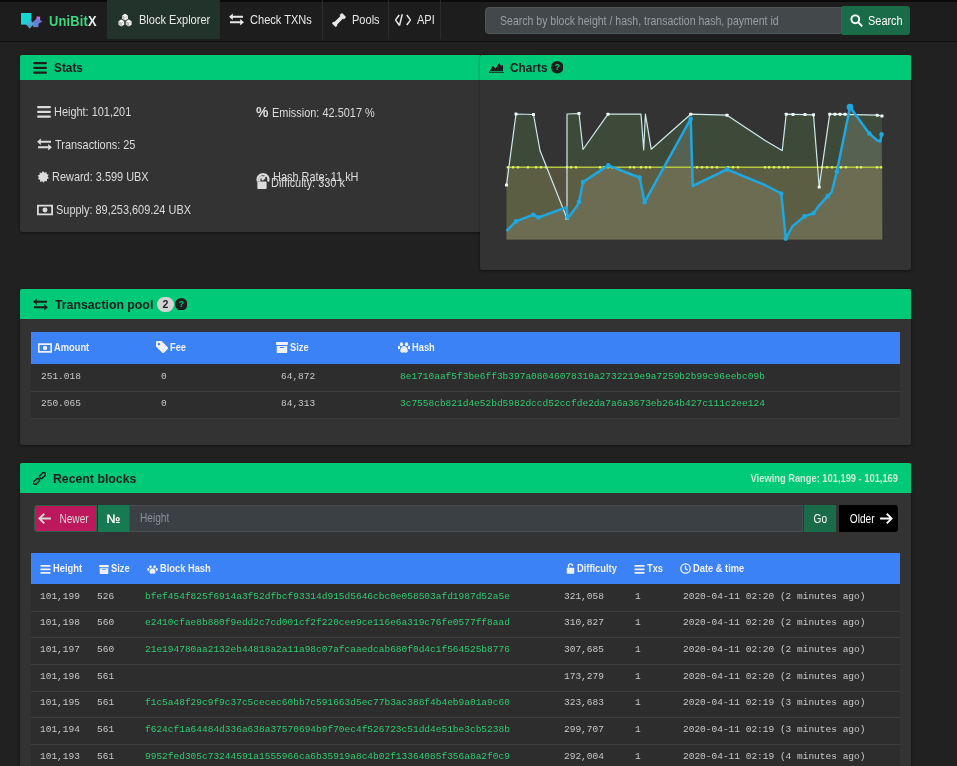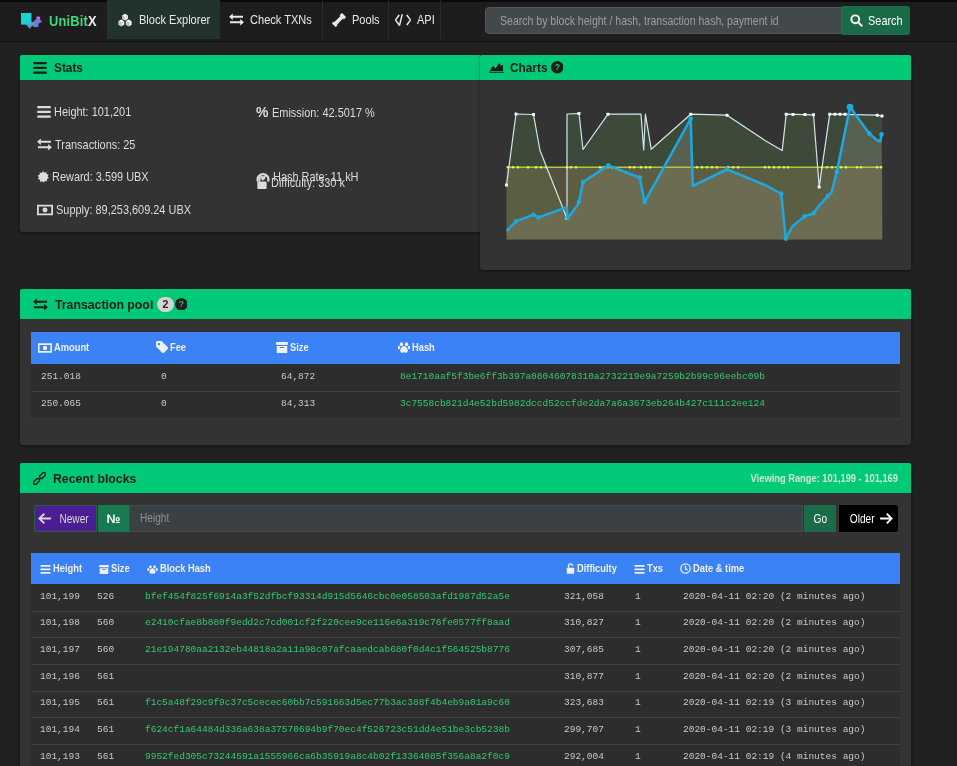--- a/index.html
+++ b/index.html
@@ -306,21 +306,21 @@
     <svg class="i" width="13" height="13" viewBox="0 0 16 16" fill="none" stroke="#1d1d1d" stroke-width="1.8">
       <g transform="rotate(-45 8 8)">
         <rect x="-1.6" y="5.9" width="8.6" height="4.2" rx="2.1"></rect>
         <rect x="9" y="5.9" width="8.6" height="4.2" rx="2.1"></rect>
       </g>
     </svg>
     <span class="lbl t">Recent blocks</span>
     <span class="tr" style="margin-left:auto; font-size:11.5px; color:#cfe9d9;">Viewing Range: 101,199 - 101,169</span>
   </div>
 
-  <div style="position:absolute; left:14px; top:42px; width:63px; height:27px; background:#4c1d95; border:1px solid #2d5f47; border-radius:3px 0 0 3px; color:#d6dbd6; font-size:12.5px; display:flex; align-items:center; justify-content:center;">
+  <div style="position:absolute; left:14px; top:42px; width:63px; height:27px; background:#be185d; border:1px solid #2d5f47; border-radius:3px 0 0 3px; color:#d6dbd6; font-size:12.5px; display:flex; align-items:center; justify-content:center;">
     <svg class="i" width="13" height="11" viewBox="0 0 14 12" fill="currentColor">
         <path d="M6 0 L7.5 1.5 L3.8 5 L14 5 L14 7 L3.8 7 L7.5 10.5 L6 12 L0 6 Z"></path>
       </svg>
     <span class="t" style="margin-left:5px; transform-origin:50% 50%;">Newer</span>
   </div>
   <div style="position:absolute; left:78px; top:42px; width:31px; height:27px; background:#187a50; color:#fff; font-size:12.5px; display:flex; align-items:center; justify-content:center; font-weight:bold;">№</div>
   <div style="position:absolute; left:109px; top:42px; width:674px; height:27px; background:#3a4044; border:1px solid #464c50; color:#8b9196; font-size:12.5px; line-height:25px; padding-left:10px;"><span class="t">Height</span></div>
   <div style="position:absolute; left:784px; top:42px; width:32px; height:27px; background:#1a6b47; color:#fff; font-size:12.5px; display:flex; align-items:center; justify-content:center;">
       <span class="t" style="transform-origin:50% 50%;">Go</span>
     </div>
@@ -378,21 +378,21 @@
   <div class="rowline" style="left:11px; top:148px; width:869px;"></div>
   <span class="cell mono val" style="left:20px; top:181px;">101,197</span>
   <span class="cell mono val" style="left:77px; top:181px;">560</span>
   <span class="cell mono hash" style="left:125px; top:181px;">21e194780aa2132eb44818a2a11a98c07afcaaedcab680f0d4c1f564525b8776</span>
   <span class="cell mono val" style="left:544px; top:181px;">307,685</span>
   <span class="cell mono val" style="left:615px; top:181px;">1</span>
   <span class="cell mono val" style="left:663px; top:181px;">2020-04-11 02:20 (2 minutes ago)</span>
   <div class="rowline" style="left:11px; top:174px; width:869px;"></div>
   <span class="cell mono val" style="left:20px; top:208px;">101,196</span>
   <span class="cell mono val" style="left:77px; top:208px;">561</span>
-  <span class="cell mono val" style="left:544px; top:208px;">310,877</span>
+  <span class="cell mono val" style="left:544px; top:208px;">173,279</span>
   <span class="cell mono val" style="left:615px; top:208px;">1</span>
   <span class="cell mono val" style="left:663px; top:208px;">2020-04-11 02:20 (2 minutes ago)</span>
   <div class="rowline" style="left:11px; top:201px; width:869px;"></div>
   <span class="cell mono val" style="left:20px; top:234px;">101,195</span>
   <span class="cell mono val" style="left:77px; top:234px;">561</span>
   <span class="cell mono hash" style="left:125px; top:234px;">f1c5a48f29c9f9c37c5cecec60bb7c591663d5ec77b3ac388f4b4eb9a01a9c60</span>
   <span class="cell mono val" style="left:544px; top:234px;">323,683</span>
   <span class="cell mono val" style="left:615px; top:234px;">1</span>
   <span class="cell mono val" style="left:663px; top:234px;">2020-04-11 02:19 (3 minutes ago)</span>
   <div class="rowline" style="left:11px; top:228px; width:869px;"></div>

